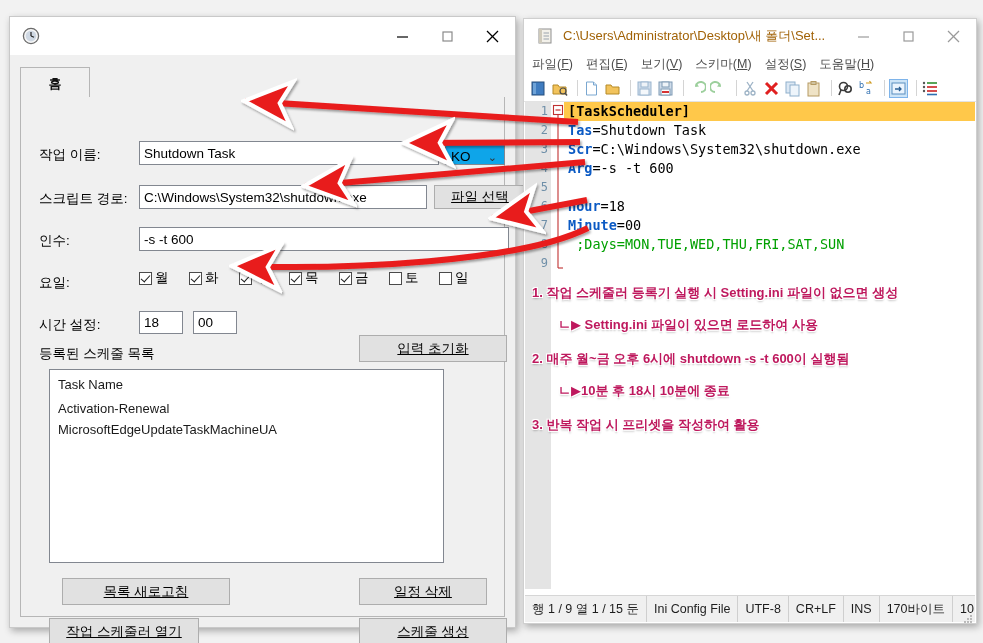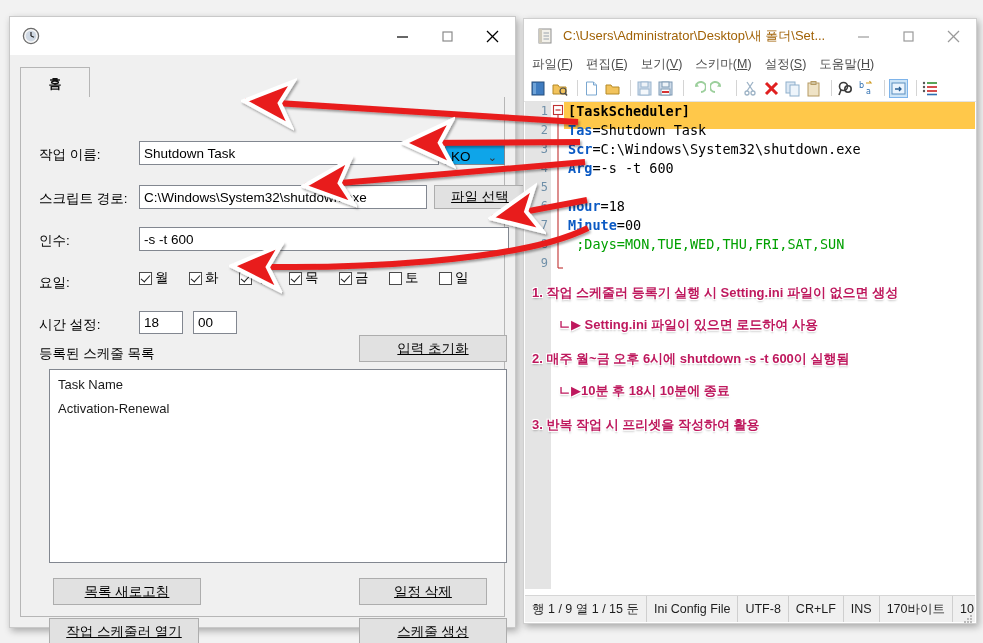--- a/index.html
+++ b/index.html
@@ -58,21 +58,21 @@
            padding-left:6px;border-bottom:1px solid #e3e3e3;}
   .ticon{width:17px;height:17px;margin-right:4px;position:relative;flex:0 0 auto;}
   .tsep{width:1px;height:16px;background:#d4d4d4;margin:0 5px;flex:0 0 auto;}
   .tb-sel{outline:1px solid #7eb4ea;background:#cce4f7;}
 
   .editor{position:absolute;left:1px;top:83px;right:1px;bottom:34px;background:#fff;overflow:hidden;}
   .gutter{position:absolute;left:0;top:0;width:26px;bottom:0;background:#e4e4e4;border-right:1px solid #cfcfcf;}
   .gnum{position:absolute;right:3px;font-size:12px;color:#6f8fa8;font-family:"DejaVu Sans Mono","Liberation Mono",monospace;}
   .foldcol{position:absolute;left:26px;top:0;width:13px;bottom:0;background:#fff;}
   .code{position:absolute;left:39px;top:0;right:0;bottom:0;font-family:"DejaVu Sans Mono","Liberation Mono",monospace;font-size:13.5px;}
-  .cline{position:absolute;left:0;right:0;height:27px;line-height:19px;white-space:pre;padding-left:4px;}
+  .cline{position:absolute;left:0;right:0;height:19px;line-height:19px;white-space:pre;padding-left:4px;}
   .cl-hl{background:#ffc84a;}
   .k-sec{color:#000;font-weight:bold;}
   .k-key{color:#0b5ac4;font-weight:bold;}
   .k-eq{color:#000;}
   .k-val{color:#000;}
   .k-com{color:#00a000;}
 
   .statusbar{position:absolute;left:1px;right:1px;bottom:1px;height:26px;background:#f0f0f0;border-top:1px solid #d6d6d6;
              display:flex;align-items:center;font-size:12.5px;color:#1d1d1d;}
   .sb{padding:0 7px;height:100%;display:flex;align-items:center;border-right:1px solid #cfcfcf;white-space:nowrap;}
@@ -173,28 +173,29 @@
             </div>
           </div>
 
         <div class="lab" style="left:18px;top:219px;">시간 설정:</div>
         <div class="tbox" style="left:118px;top:214px;width:44px;height:23px;">18</div>
         <div class="tbox" style="left:172px;top:214px;width:44px;height:23px;">00</div>
 
         <div class="btn" style="left:338px;top:238px;width:148px;height:27px;">입력 초기화</div>
 
         <div class="lab" style="left:18px;top:248px;">등록된 스케줄 목록</div>
-        <div class="listbox" style="left:28px;top:272px;width:458px;height:194px;">
+        <div class="listbox" style="left:28px;top:272px;width:395px;height:194px;">
           <div id="listItems">
               <div class="litem" style="padding-top: 6px;">Task Name</div>
               <div class="litem" style="padding-top: 5px;">Activation-Renewal</div>
+              <div class="litem">MicrosoftEdgeUpdateTaskMachineUA</div>
             </div>
         </div>
 
-        <div class="btn" style="left:32px;top:481px;width:148px;height:27px;">목록 새로고침</div>
+        <div class="btn" style="left:41px;top:481px;width:168px;height:27px;">목록 새로고침</div>
         <div class="btn" style="left:338px;top:481px;width:128px;height:27px;">일정 삭제</div>
         <div class="btn" style="left:28px;top:521px;width:150px;height:27px;">작업 스케줄러 열기</div>
         <div class="btn" style="left:338px;top:521px;width:148px;height:27px;">스케줄 생성</div>
       </div>
     </div>
   </div>
 
   <div class="win right">
     <div class="titlebar">
       <span class="title-icon">

